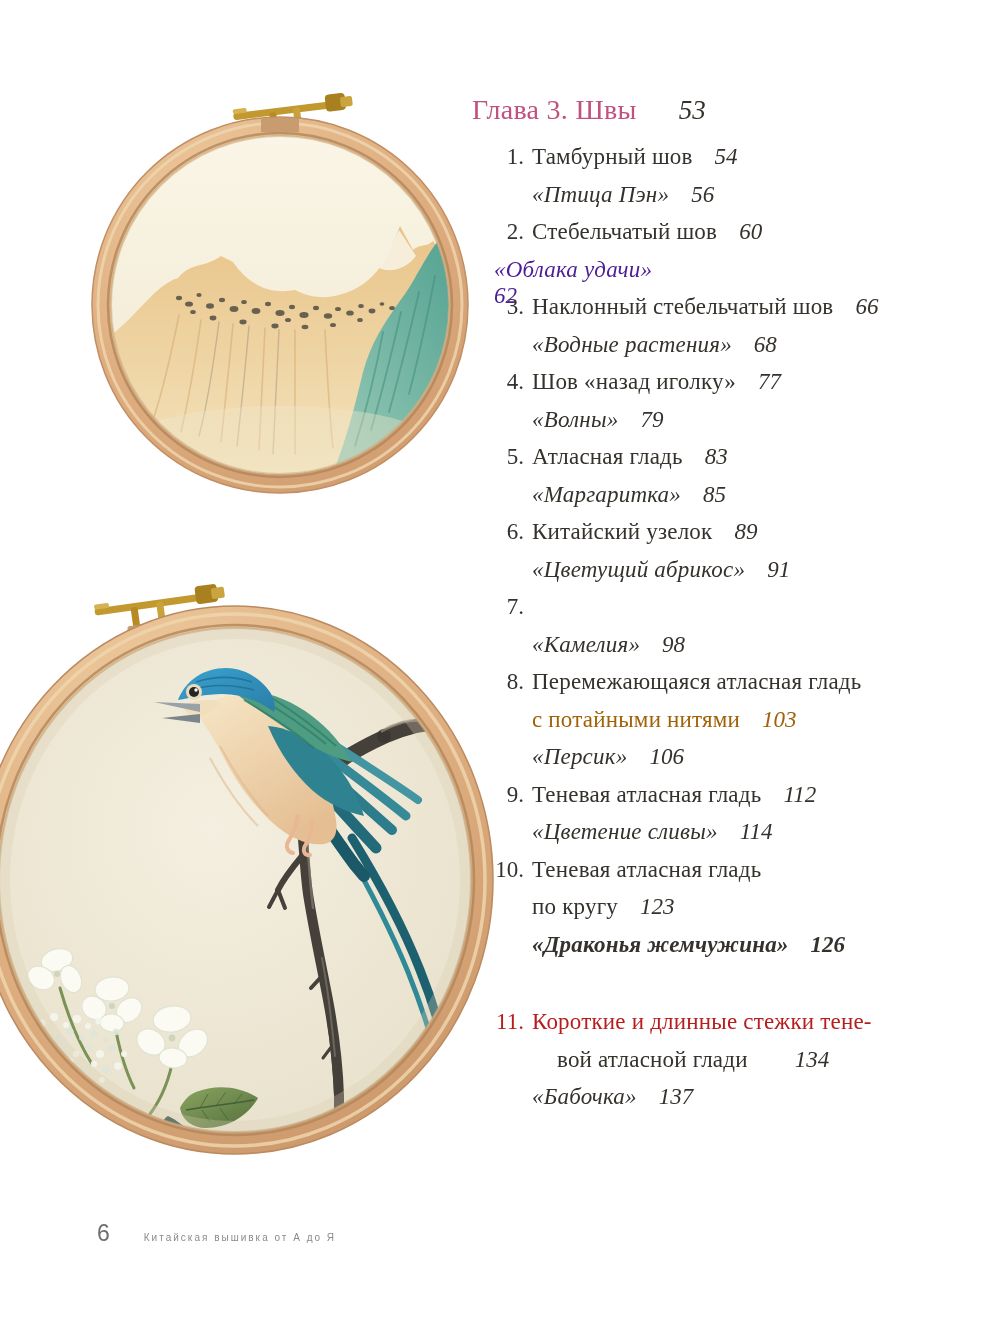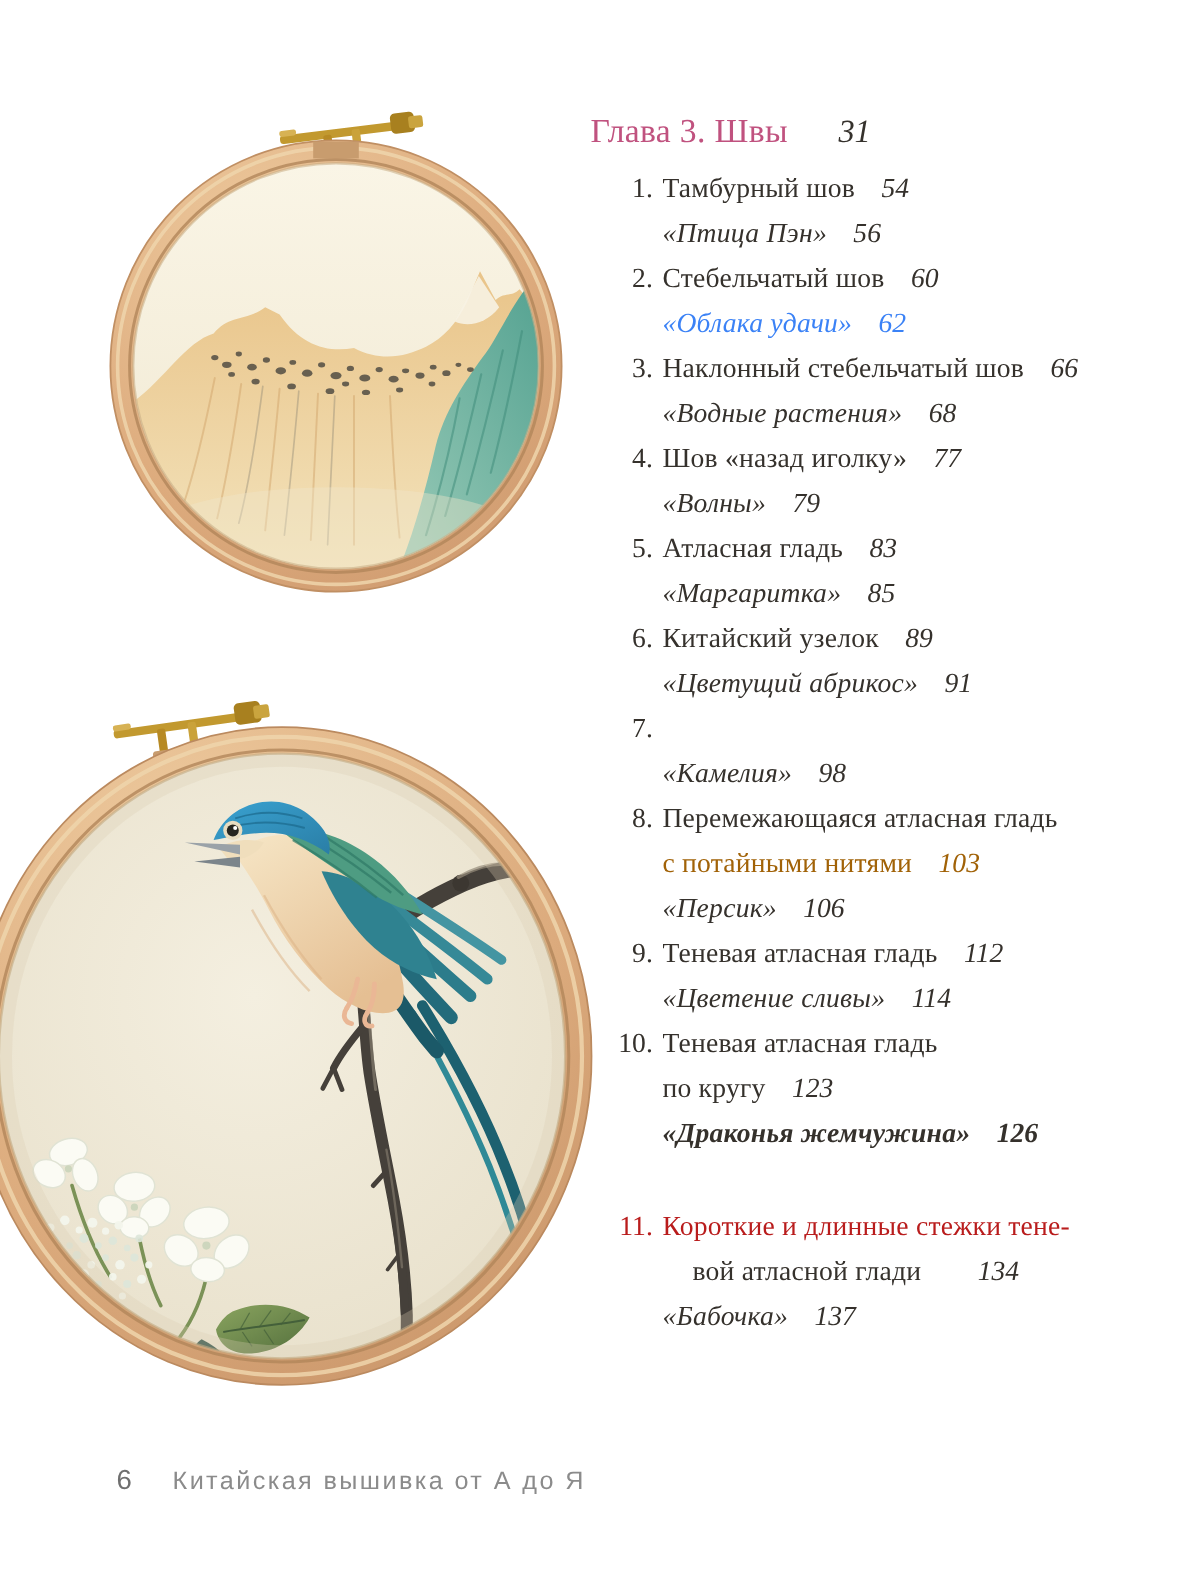--- a/index.html
+++ b/index.html
@@ -3,34 +3,34 @@
 <meta charset="utf-8">
 <style>
   html,body{margin:0;padding:0;background:#fff;}
   .page{
     position:relative;width:1000px;height:1324px;background:#ffffff;overflow:hidden;
     font-family:"Liberation Serif","DejaVu Serif",serif;
   }
   .hoop-top{position:absolute;left:83px;top:80px;}
   .hoop-bot{position:absolute;left:-18px;top:576px;}
 
-  .toc{position:absolute;left:492px;top:94px;width:440px;color:#35312c;}
+  .toc{position:absolute;left:472px;top:94px;width:440px;color:#35312c;}
   .toc-title-row{display:flex;align-items:baseline;margin-bottom:10px;height:40px;}
   .toc-title{font-size:28px;letter-spacing:0.3px;}
   .toc-title-page{font-style:italic;font-size:27px;margin-left:42px;color:#35312c;}
   .toc-line{display:flex;align-items:baseline;height:37.5px;font-size:23px;}
   .toc-num{width:52px;flex:none;text-align:right;}
   .toc-text{margin-left:8px;letter-spacing:0.2px;white-space:nowrap;}
   .toc-page{margin-left:22px;font-style:italic;}
   .toc-line.style-sub .toc-text{font-style:italic;}
 
   .footer{position:absolute;left:97px;top:1220px;display:flex;align-items:baseline;
     font-family:"Liberation Sans","DejaVu Sans",sans-serif;}
   .footer-num{font-size:23px;color:#6f6f6f;}
-  .footer-title{font-size:21px;letter-spacing:2px;color:#8b8b8b;margin-left:34px;}
+  .footer-title{font-size:10px;letter-spacing:2px;color:#8b8b8b;margin-left:34px;}
 </style>
 </head>
 <body>
 
 <div class="page">
 
   <svg class="hoop-top" width="400" height="425" viewBox="0 0 400 425">
     <defs>
       <radialGradient id="woodT" cx="35%" cy="25%" r="95%">
         <stop offset="0" stop-color="#eecb9f"></stop>
@@ -339,42 +339,42 @@
       </g>
 
       <ellipse cx="253" cy="304" rx="232" ry="248" fill="none" stroke="#d9cdb2" stroke-width="14" opacity="0.3"></ellipse>
     </g>
     <ellipse cx="253" cy="304" rx="236" ry="252" fill="none" stroke="#c3aa82" stroke-width="2" opacity="0.6"></ellipse>
   </svg>
 
   <div class="toc">
     <div class="toc-title-row">
       <span class="toc-title" style="color: rgb(192, 82, 127);">Глава 3. Швы</span>
-      <span class="toc-title-page">31</span>
+      <span class="toc-title-page">53</span>
     </div>
     <div id="toc-lines">
   <div class="toc-line style-item" style="color: rgb(53, 49, 44);">
     <span class="toc-num">1.</span>
     <span class="toc-text">Тамбурный шов</span>
     <span class="toc-page">54</span>
   </div>
 
   <div class="toc-line style-sub" style="color: rgb(53, 49, 44);">
     <span class="toc-num"></span>
     <span class="toc-text">«Птица Пэн»</span>
     <span class="toc-page">56</span>
   </div>
 
   <div class="toc-line style-item" style="color: rgb(53, 49, 44);">
     <span class="toc-num">2.</span>
     <span class="toc-text">Стебельчатый шов</span>
     <span class="toc-page">60</span>
   </div>
 
-  <div class="toc-line style-sub" style="color: #3b82f6;">
+  <div class="toc-line style-sub" style="color: #4c1d95; flex-direction: column;">
     <span class="toc-num"></span>
     <span class="toc-text">«Облака удачи»</span>
     <span class="toc-page">62</span>
   </div>
 
   <div class="toc-line style-item" style="color: rgb(53, 49, 44);">
     <span class="toc-num">3.</span>
     <span class="toc-text">Наклонный стебельчатый шов</span>
     <span class="toc-page">66</span>
   </div>

